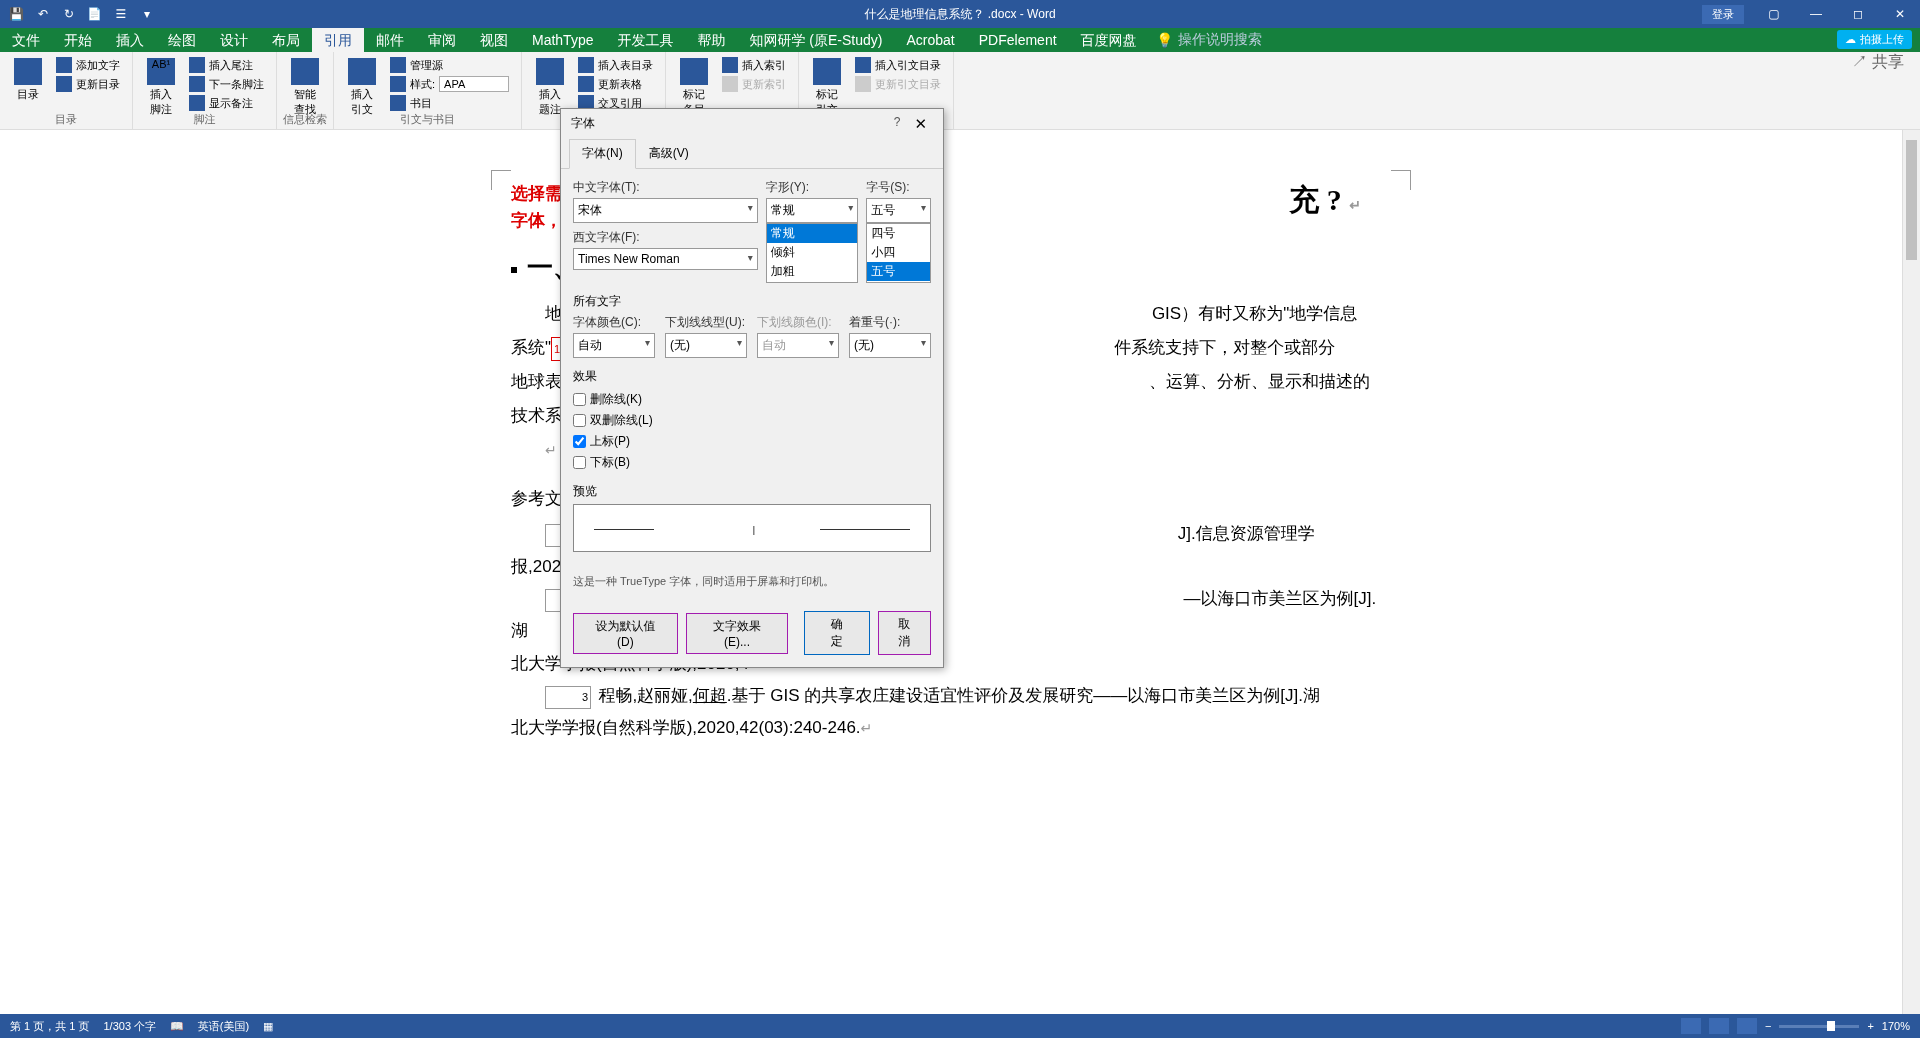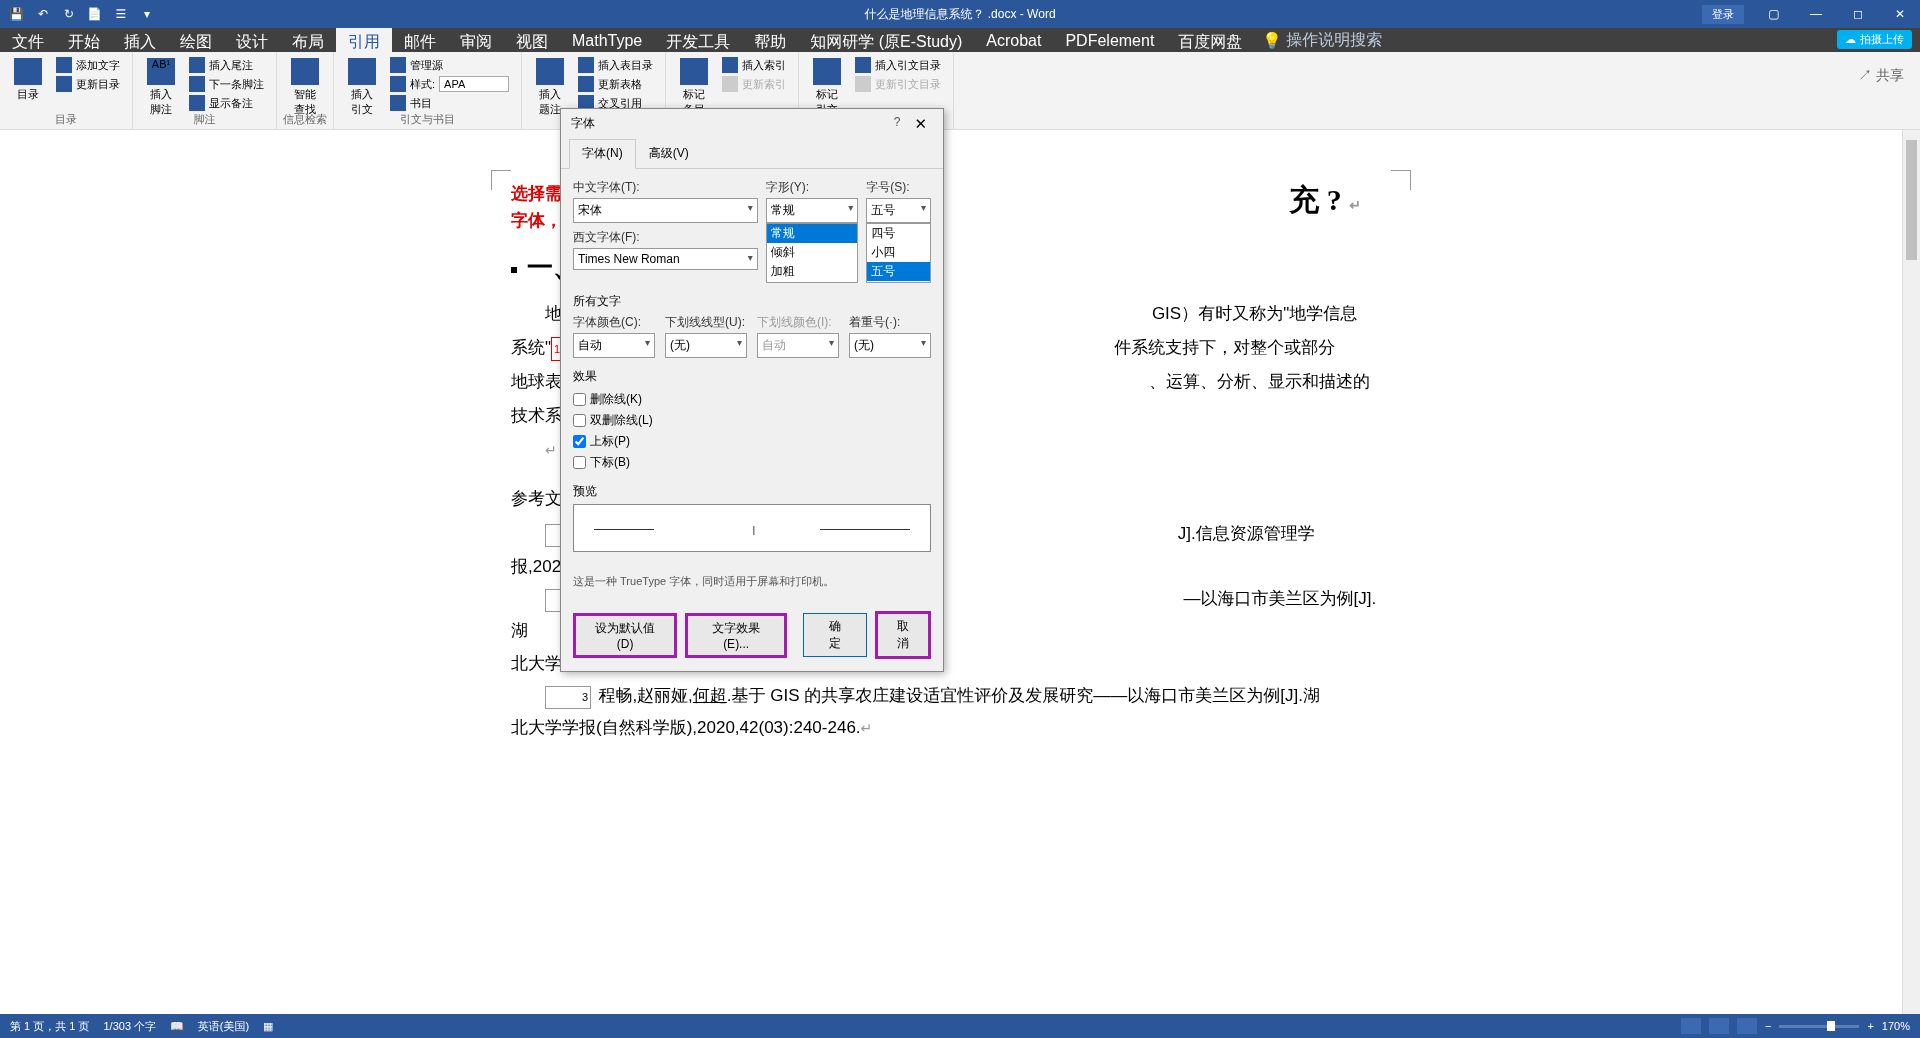--- a/index.html
+++ b/index.html
@@ -5,22 +5,22 @@
 *{margin:0;padding:0;box-sizing:border-box;font-family:"Microsoft YaHei",SimSun,sans-serif;user-select:none}
 body{background:#fff;overflow:hidden;font-size:12px}
 .titlebar{background:#2b579a;height:28px;display:flex;align-items:center;color:#fff;position:relative}
 .qat{display:flex;gap:8px;padding:0 8px;align-items:center}
 .qat-item{width:18px;height:18px;display:flex;align-items:center;justify-content:center;cursor:pointer}
 .title-center{position:absolute;left:50%;transform:translateX(-50%);font-size:12px;color:#fff}
 .title-right{margin-left:auto;display:flex;align-items:center;gap:2px}
 .login-btn{background:#3b6ab3;padding:2px 10px;font-size:11px;margin-right:8px}
 .win-btn{width:40px;height:28px;display:flex;align-items:center;justify-content:center;cursor:pointer}
 .upload-badge{position:absolute;right:8px;top:30px;background:#00b0f0;color:#fff;padding:2px 8px;border-radius:3px;font-size:11px;display:flex;align-items:center;gap:4px}
-.share-btn{position:absolute;right:8px;top:65px;color:#666;font-size:14px;padding:2px 8px}
-.tabs{background:#404040;height:24px;display:flex;color:#fff;font-size:16px}
+.share-btn{position:absolute;right:8px;top:50px;color:#666;font-size:16px;padding:2px 8px}
+.tabs{background:#15803d;height:24px;display:flex;color:#fff;font-size:14px}
 .tab{padding:4px 12px;cursor:pointer}
 .tab.active{background:#f3f3f3;color:#2b579a}
 .tell-me{display:flex;align-items:center;gap:4px;padding:0 8px;color:#bcd}
 .ribbon{background:#f3f3f3;height:78px;border-bottom:1px solid #ddd;display:flex;font-size:11px}
 .rgrp{border-right:1px solid #ddd;padding:4px 8px;display:flex;flex-direction:column;position:relative}
 .rgrp-label{position:absolute;bottom:2px;left:0;right:0;text-align:center;color:#666;font-size:11px}
 .rgrp-body{flex:1;display:flex;gap:4px}
 .rbtn-large{display:flex;flex-direction:column;align-items:center;gap:2px;padding:2px 4px;cursor:pointer;text-align:center;width:40px}
 .rbtn-small{display:flex;align-items:center;gap:4px;padding:1px 4px;cursor:pointer;white-space:nowrap}
 .rcol{display:flex;flex-direction:column;gap:1px}
@@ -66,21 +66,21 @@
 .check-cols{display:flex}
 .check-col{flex:1}
 .red-box{border:2px solid #d00;padding:0 2px;display:inline-flex}
 .preview-box{border:1px solid #888;background:#fff;height:48px;margin-top:4px;position:relative}
 .preview-line{position:absolute;top:24px;height:1px;background:#333}
 .preview-line.l1{left:20px;width:60px}
 .preview-line.l2{right:20px;width:90px}
 .preview-cursor{position:absolute;left:50%;top:18px;font-size:13px;color:#666}
 .dlg-footnote{font-size:11px;color:#555;margin-top:22px}
 .dlg-buttons{display:flex;padding:12px;gap:8px;align-items:center}
-.dlg-btn{border:3px solid #a21caf;background:#e8e8e8;padding:4px 14px;font-size:12px;cursor:pointer}
+.dlg-btn{border:1px solid #a21caf;background:#e8e8e8;padding:4px 14px;font-size:12px;cursor:pointer}
 .dlg-btn.primary{border:1.5px solid #0067c0;padding:4px 20px}
 .dlg-btn-spacer{flex:1}
 .statusbar{position:absolute;bottom:0;left:0;right:0;height:24px;background:#2b579a;color:#fff;display:flex;align-items:center;font-size:11px;padding:0 10px;gap:14px}
 .status-right{margin-left:auto;display:flex;align-items:center;gap:8px}
 .view-btn{width:20px;height:16px;background:#3b6ab3;cursor:pointer}
 .zoom-slider{width:80px;height:3px;background:#5a7fb8;position:relative}
 .zoom-thumb{position:absolute;width:8px;height:10px;background:#fff;top:-4px;left:60%}
 .scrollbar-v{position:absolute;right:0;top:130px;bottom:24px;width:18px;background:#f0f0f0;border-left:1px solid #ddd}
 .scroll-thumb{position:absolute;top:10px;left:3px;right:3px;height:120px;background:#c0c0c0}
 .underline{text-decoration:underline}

